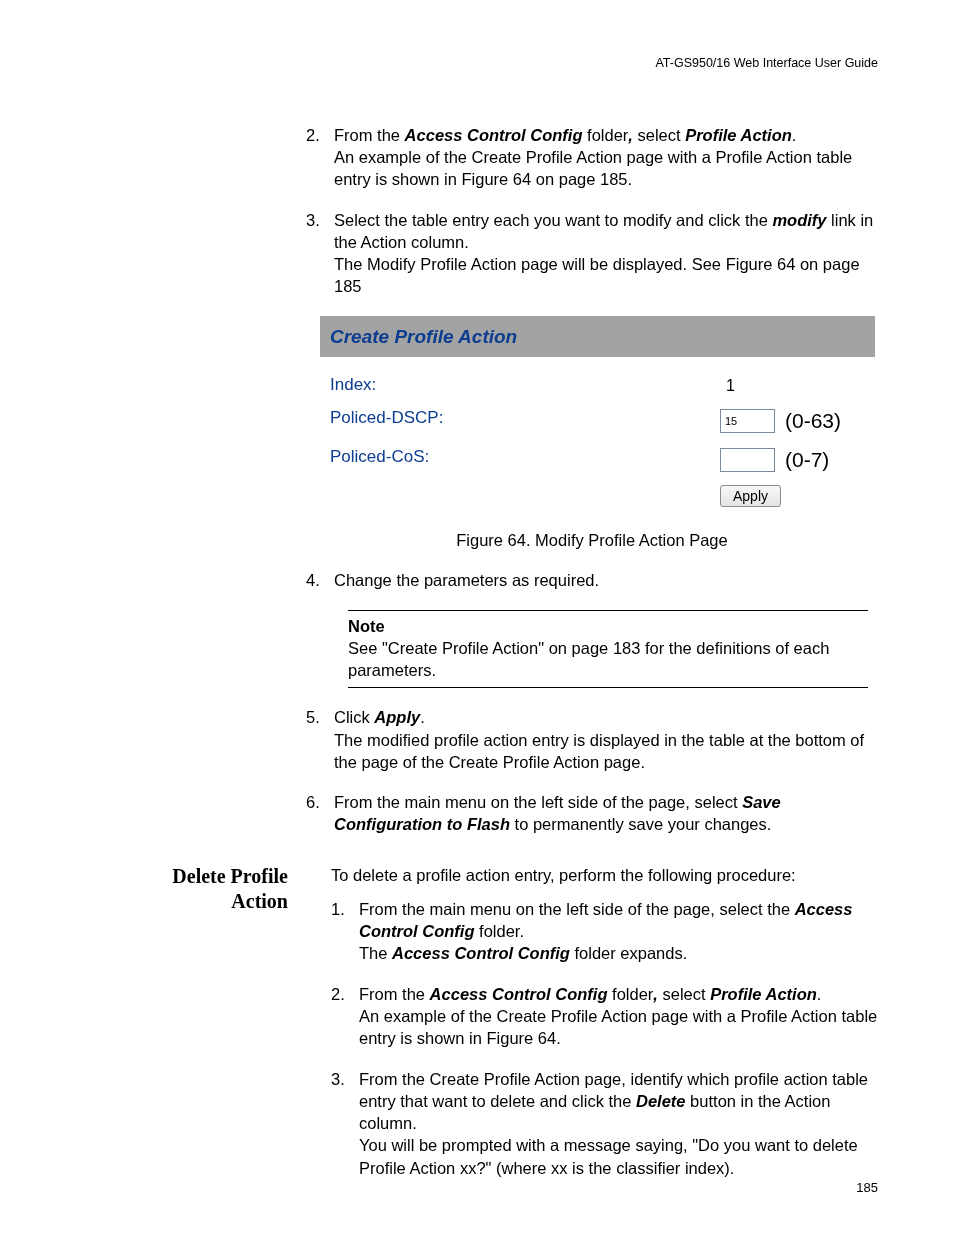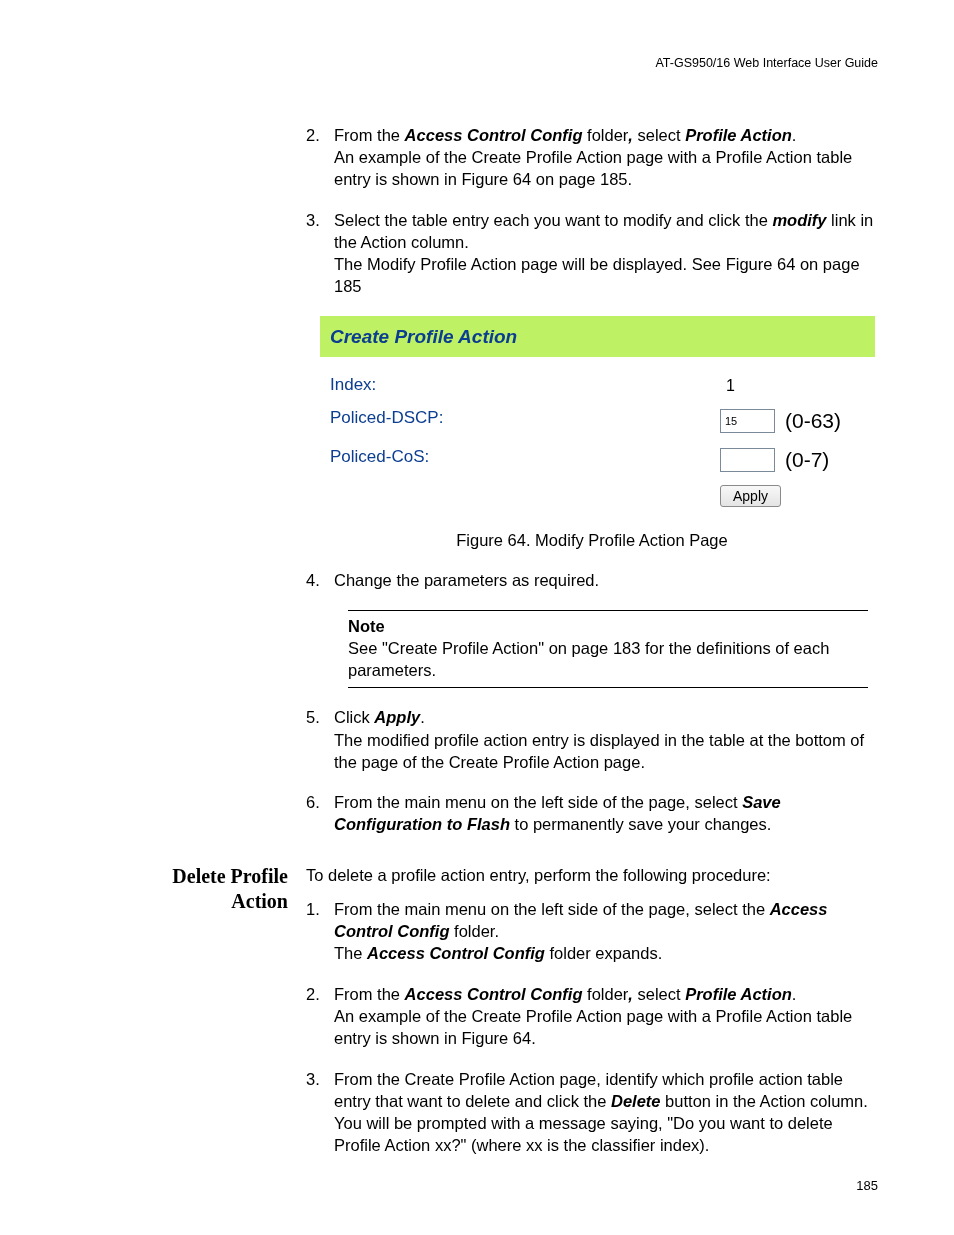--- a/index.html
+++ b/index.html
@@ -63,21 +63,21 @@
   }
   b { font-weight: bold; font-style: italic; }
 
   
   .ui-panel {
     margin: 4px 0 18px 14px;
     width: 555px;
     font-family: Arial, sans-serif;
   }
   .ui-titlebar {
-    background: #bef264;
+    background: #a3a3a3;
     color: #0b3d91;
     font-style: italic;
     font-weight: bold;
     font-size: 19px;
     padding: 8px 10px;
     font-family: Arial, sans-serif;
   }
   .ui-row {
     display: flex;
     padding: 5px 10px;
@@ -251,21 +251,21 @@
           <span class="num">6.</span>
           <span class="li-body">
             <span>From the main menu on the left side of the page, select </span><b>Save Configuration to Flash</b><span> to permanently save your changes.</span>
           </span>
         </li>
       </ol>
 
     </div>
   </div>
 
-  <div class="section2-anchor" style="margin-top:10px;">
+  <div class="section2-anchor" style="margin-top:10px;gap:25px;">
     <div class="side-col">
       <div class="side-heading">
         <span>Delete Profile</span><br>
         <span>Action</span>
       </div>
     </div>
     <div class="main-col">
 
       <div style="margin-bottom:12px;">To delete a profile action entry, perform the following procedure:</div>
 

